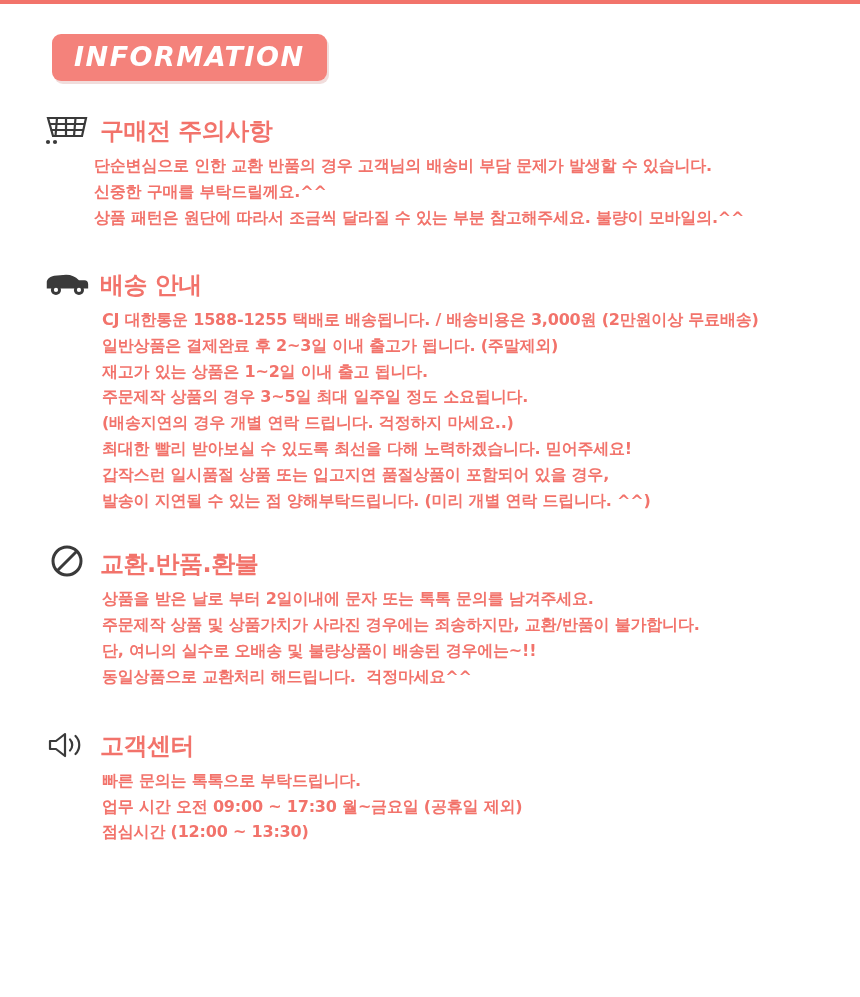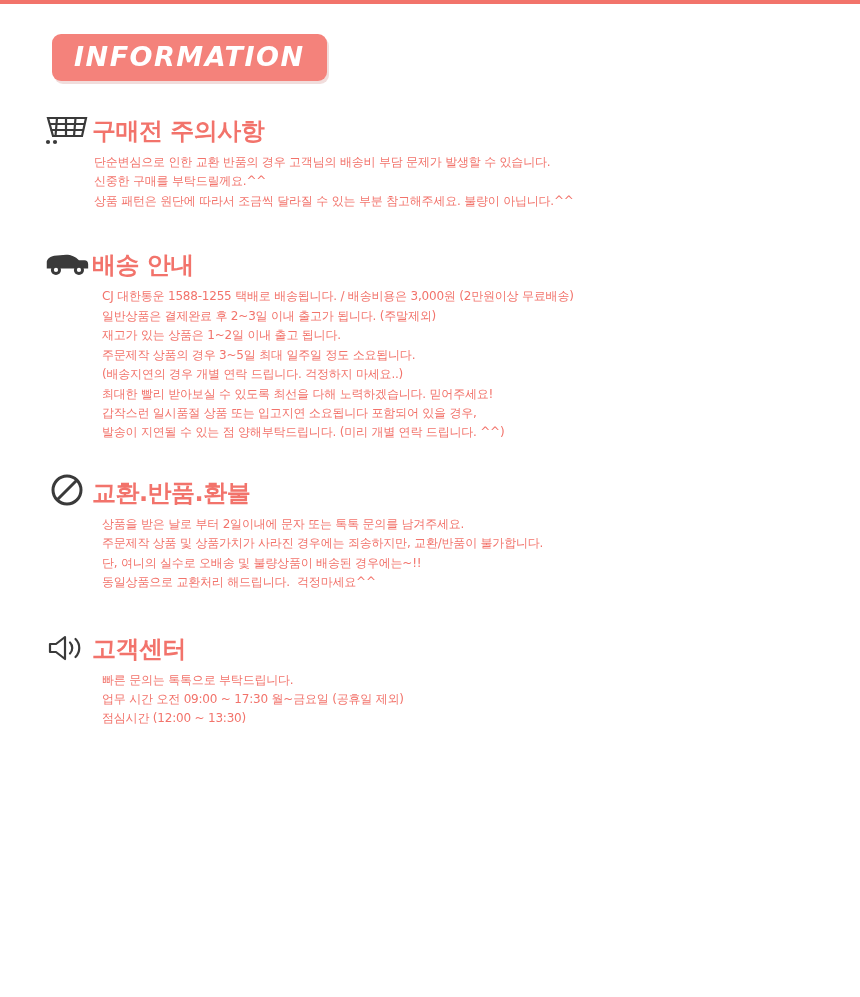--- a/index.html
+++ b/index.html
@@ -49,21 +49,21 @@
     line-height: 1;
     box-shadow: 2px 3px 0 rgba(200,120,115,0.25);
   }
   .section {
     margin: 0 0 0 0;
     padding: 0 0 0 44px;
   }
   .sec-head {
     display: flex;
     align-items: flex-end;
-    gap: 2px;
+    gap: 10px;
     margin-top: 30px;
     margin-bottom: 8px;
   }
   .sec-icon {
     width: 46px;
     height: 34px;
     flex: 0 0 46px;
     display: flex;
     align-items: flex-end;
     justify-content: center;
@@ -71,25 +71,25 @@
   .sec-title {
     font-size: 24px;
     font-weight: bold;
     color: #f2736b;
     letter-spacing: -0.5px;
     line-height: 1;
     padding-bottom: 2px;
   }
   .sec-body {
     margin-left: 48px;
-    font-size: 12px;
+    font-size: 16px;
     line-height: 1.62;
     color: #f2736b;
     letter-spacing: -0.2px;
-    font-weight: 400;
+    font-weight: 700;
   }
   .sec-body .line {
     white-space: pre;
   }
   .sec-shipping .sec-body,
   .sec-exchange .sec-body,
   .sec-center .sec-body {
     margin-left: 58px;
   }
   .sec-purchase .sec-body {
@@ -125,21 +125,21 @@
             </g>
             <circle cx="4" cy="31" r="2.1" fill="#3a3a3a"></circle>
             <circle cx="11" cy="31" r="2.1" fill="#3a3a3a"></circle>
           </svg>
         </span>
         <span class="sec-title">구매전 주의사항</span>
       </div>
       <div class="sec-body">
         <div class="line">단순변심으로 인한 교환 반품의 경우 고객님의 배송비 부담 문제가 발생할 수 있습니다.</div>
         <div class="line">신중한 구매를 부탁드릴께요.^^</div>
-        <div class="line">상품 패턴은 원단에 따라서 조금씩 달라질 수 있는 부분 참고해주세요. 불량이 아닙니다.^^</div>
+        <div class="line">상품 패턴은 원단에 따라서 조금씩 달라질 수 있는 부분 참고해주세요. 불량이 모바일의.^^</div>
       </div>
     </div>
 
     
     <div class="section sec-shipping">
       <div class="sec-head">
         <span class="sec-icon">
           <svg width="50" height="30" viewBox="0 0 50 30" xmlns="http://www.w3.org/2000/svg">
             <path d="M3 20 L3 13 C3 10 6 7 11 6 L24 5 C30 5 34 7 38 11 L44 11 C46.5 11 48 12.5 48 15 L48 20 Z" fill="#3a3a3a"></path>
             <circle cx="13" cy="21.5" r="5.5" fill="#3a3a3a"></circle>
@@ -150,21 +150,21 @@
         </span>
         <span class="sec-title">배송 안내</span>
       </div>
       <div class="sec-body">
         <div class="line">CJ 대한통운 1588-1255 택배로 배송됩니다. / 배송비용은 3,000원 (2만원이상 무료배송)</div>
         <div class="line">일반상품은 결제완료 후 2~3일 이내 출고가 됩니다. (주말제외)</div>
         <div class="line">재고가 있는 상품은 1~2일 이내 출고 됩니다.</div>
         <div class="line">주문제작 상품의 경우 3~5일 최대 일주일 정도 소요됩니다.</div>
         <div class="line">(배송지연의 경우 개별 연락 드립니다. 걱정하지 마세요..)</div>
         <div class="line">최대한 빨리 받아보실 수 있도록 최선을 다해 노력하겠습니다. 믿어주세요!</div>
-        <div class="line">갑작스런 일시품절 상품 또는 입고지연 소요됩니다 포함되어 있을 경우,</div>
+        <div class="line">갑작스런 일시품절 상품 또는 입고지연 품절상품이 포함되어 있을 경우,</div>
         <div class="line">발송이 지연될 수 있는 점 양해부탁드립니다. (미리 개별 연락 드립니다. ^^)</div>
       </div>
     </div>
 
     
     <div class="section sec-exchange">
       <div class="sec-head">
         <span class="sec-icon">
           <svg width="34" height="34" viewBox="0 0 34 34" xmlns="http://www.w3.org/2000/svg">
             <circle cx="17" cy="17" r="14" fill="none" stroke="#3a3a3a" stroke-width="3"></circle>

